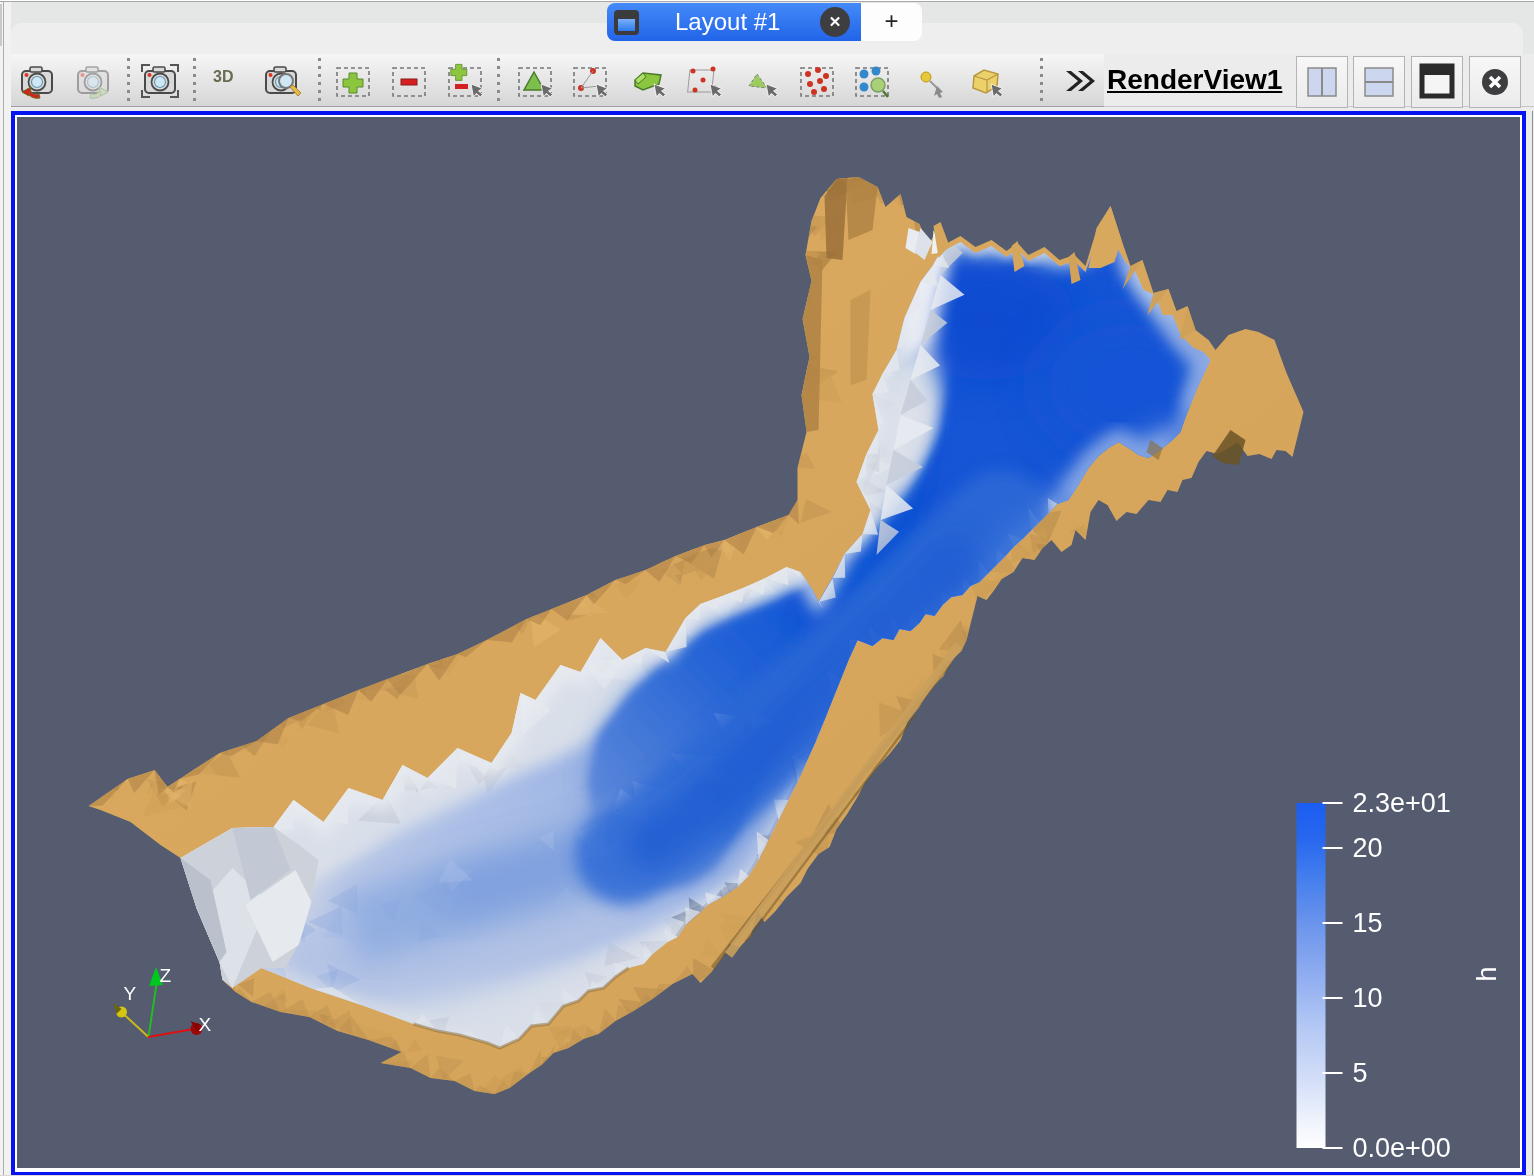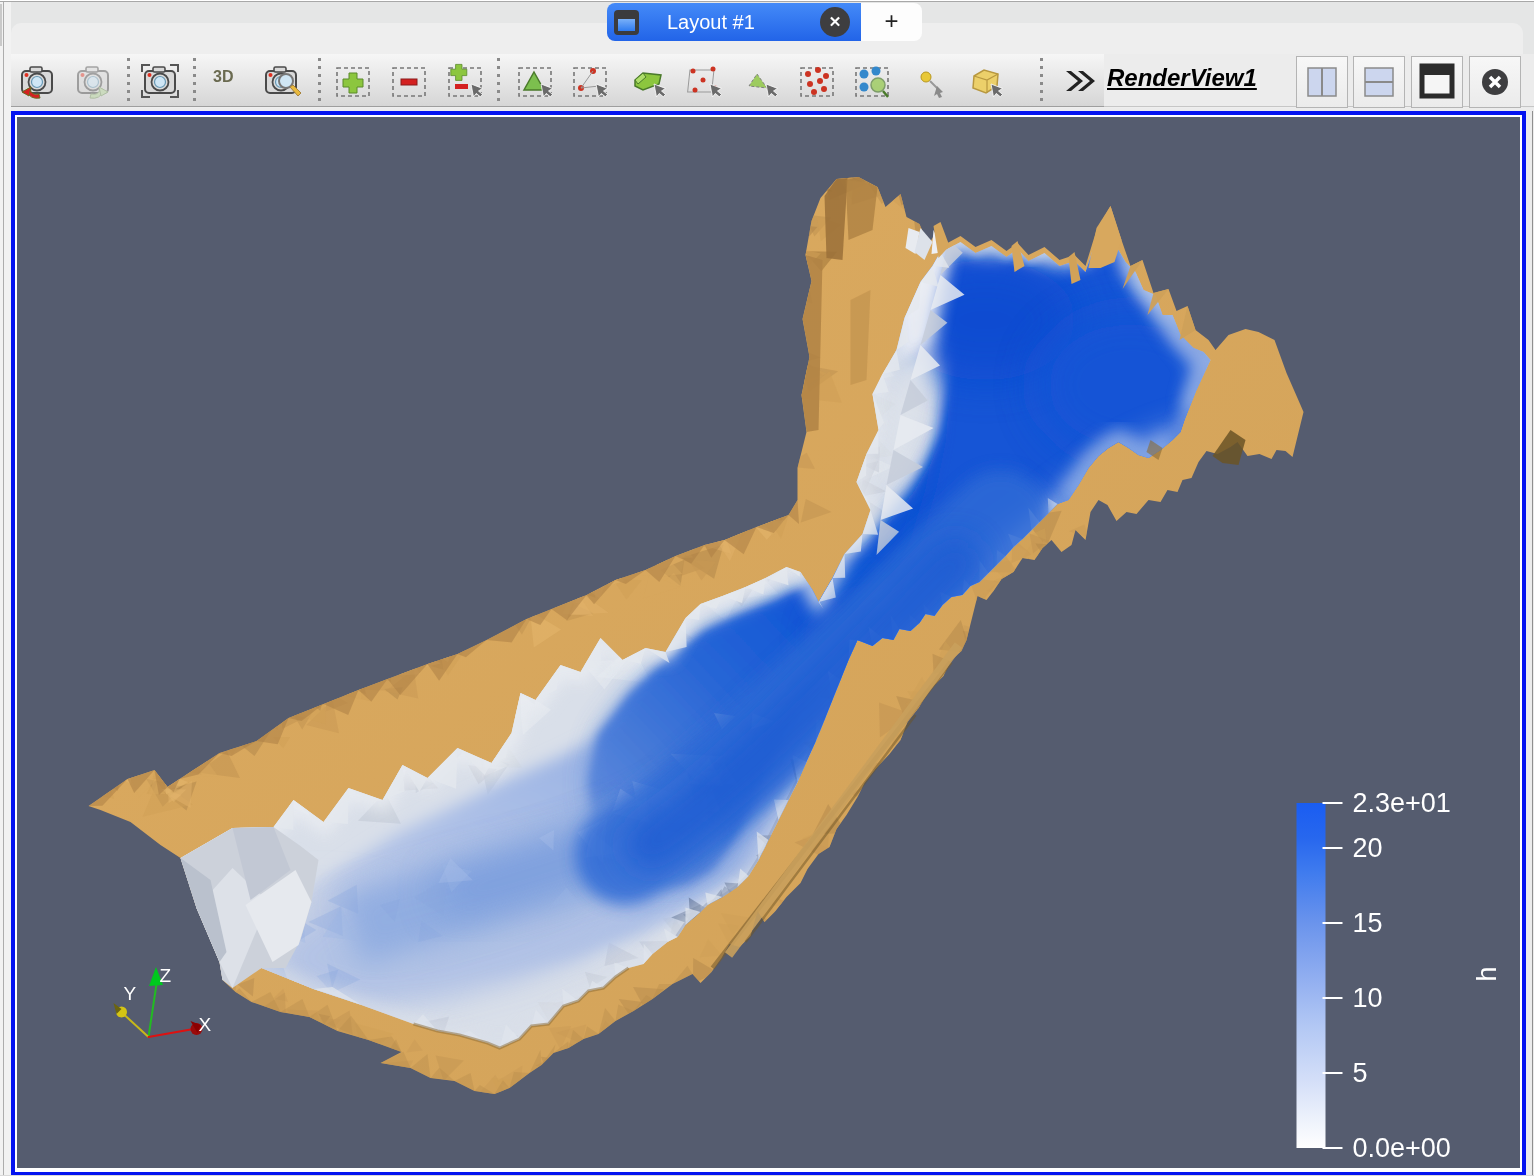--- a/index.html
+++ b/index.html
@@ -2,25 +2,25 @@
 <html><head><meta charset="utf-8"><style>
 * { margin:0; padding:0; box-sizing:border-box; }
 body { width:1534px; height:1176px; font-family:"Liberation Sans", sans-serif; background:#e9eaea; overflow:hidden; position:relative; }
 #topline { position:absolute; left:0; top:0; width:1534px; height:2px; background:#fff; border-bottom:1px solid #a8a8a8; }
 #tabstrip { position:absolute; left:0; top:2px; width:1534px; height:52px; background:#e5e6e6; }
 #toolwrap { position:absolute; left:11px; top:23px; width:1512px; height:88px; background:#eeeeee; border-radius:10px 10px 0 0; }
 #tab { position:absolute; left:607px; top:3px; width:254px; height:38px; background:linear-gradient(#448af8,#2264e8); border-radius:8px 0 0 8px; display:flex; align-items:center; }
 #plustab { position:absolute; left:861px; top:3px; width:61px; height:38px; background:#fdfdfd; border-radius:0 8px 8px 0; color:#222; font-size:24px; text-align:center; line-height:36px; }
 #tab .ticon { width:25px; height:25px; margin-left:7px; background:#3b3b3d; border-radius:4px; position:relative; }
 #tab .ticon::after { content:""; position:absolute; left:4px; top:9px; width:17px; height:12px; background:linear-gradient(#79b0f8,#2e7bf0); }
-#tab .tlabel { color:#fff; font-size:20px; margin-left:28px; }
+#tab .tlabel { color:#fff; font-size:24px; margin-left:36px; }
 #tab .tclose { position:absolute; left:213px; top:4px; width:30px; height:30px; background:#3e3e40; border-radius:50%; color:#fff; text-align:center; line-height:30px; font-size:15px; font-weight:bold; }
 #toolbar { position:absolute; left:11px; top:54px; width:1093px; height:53px; background:linear-gradient(#f6f6f6,#d6d6d6); border-bottom:1px solid #9e9e9e; }
 #titlebar { position:absolute; left:1104px; top:54px; width:430px; height:53px; background:#ececec; border-bottom:1px solid #c6c6c6; }
-#rvtitle { position:absolute; left:1107px; top:64px; font-size:24px; font-weight:bold; color:#000; text-decoration:underline;font-style:italic; }
+#rvtitle { position:absolute; left:1107px; top:64px; font-size:28px; font-weight:bold; color:#000; text-decoration:underline; }
 .lbtn { position:absolute; top:56px; width:52px; height:52px; background:linear-gradient(#f7f7f7,#ebebeb); border:1.5px solid #b4b4b4; }
 #belt { position:absolute; left:0px; top:108px; width:1534px; height:3px; background:#ececec; }
 #blueframe { position:absolute; left:11px; top:111px; width:1515px; height:1065px; background:#0413f0; }
 #whiteframe { position:absolute; left:15px; top:115px; width:1507px; height:1057px; background:#ffffff; }
 #viewport { position:absolute; left:16.5px; top:117px; width:1503px; height:1051px; background:#555c6f; }
 #lgutter { position:absolute; left:0; top:2px; width:11px; height:1174px; background:#f2f2f2; }
 #lgutter .line { position:absolute; left:3px; top:0; width:1px; height:1174px; background:#adadad; }
 #lgutter .thumb { position:absolute; left:0px; top:2px; width:2px; height:42px; background:#c9c9c9; }
 #rgutter { position:absolute; left:1526px; top:111px; width:8px; height:1065px; background:#ececec; }
 #rgutter .line { position:absolute; left:5.5px; top:0; width:1.5px; height:1065px; background:#8f8f8f; }

